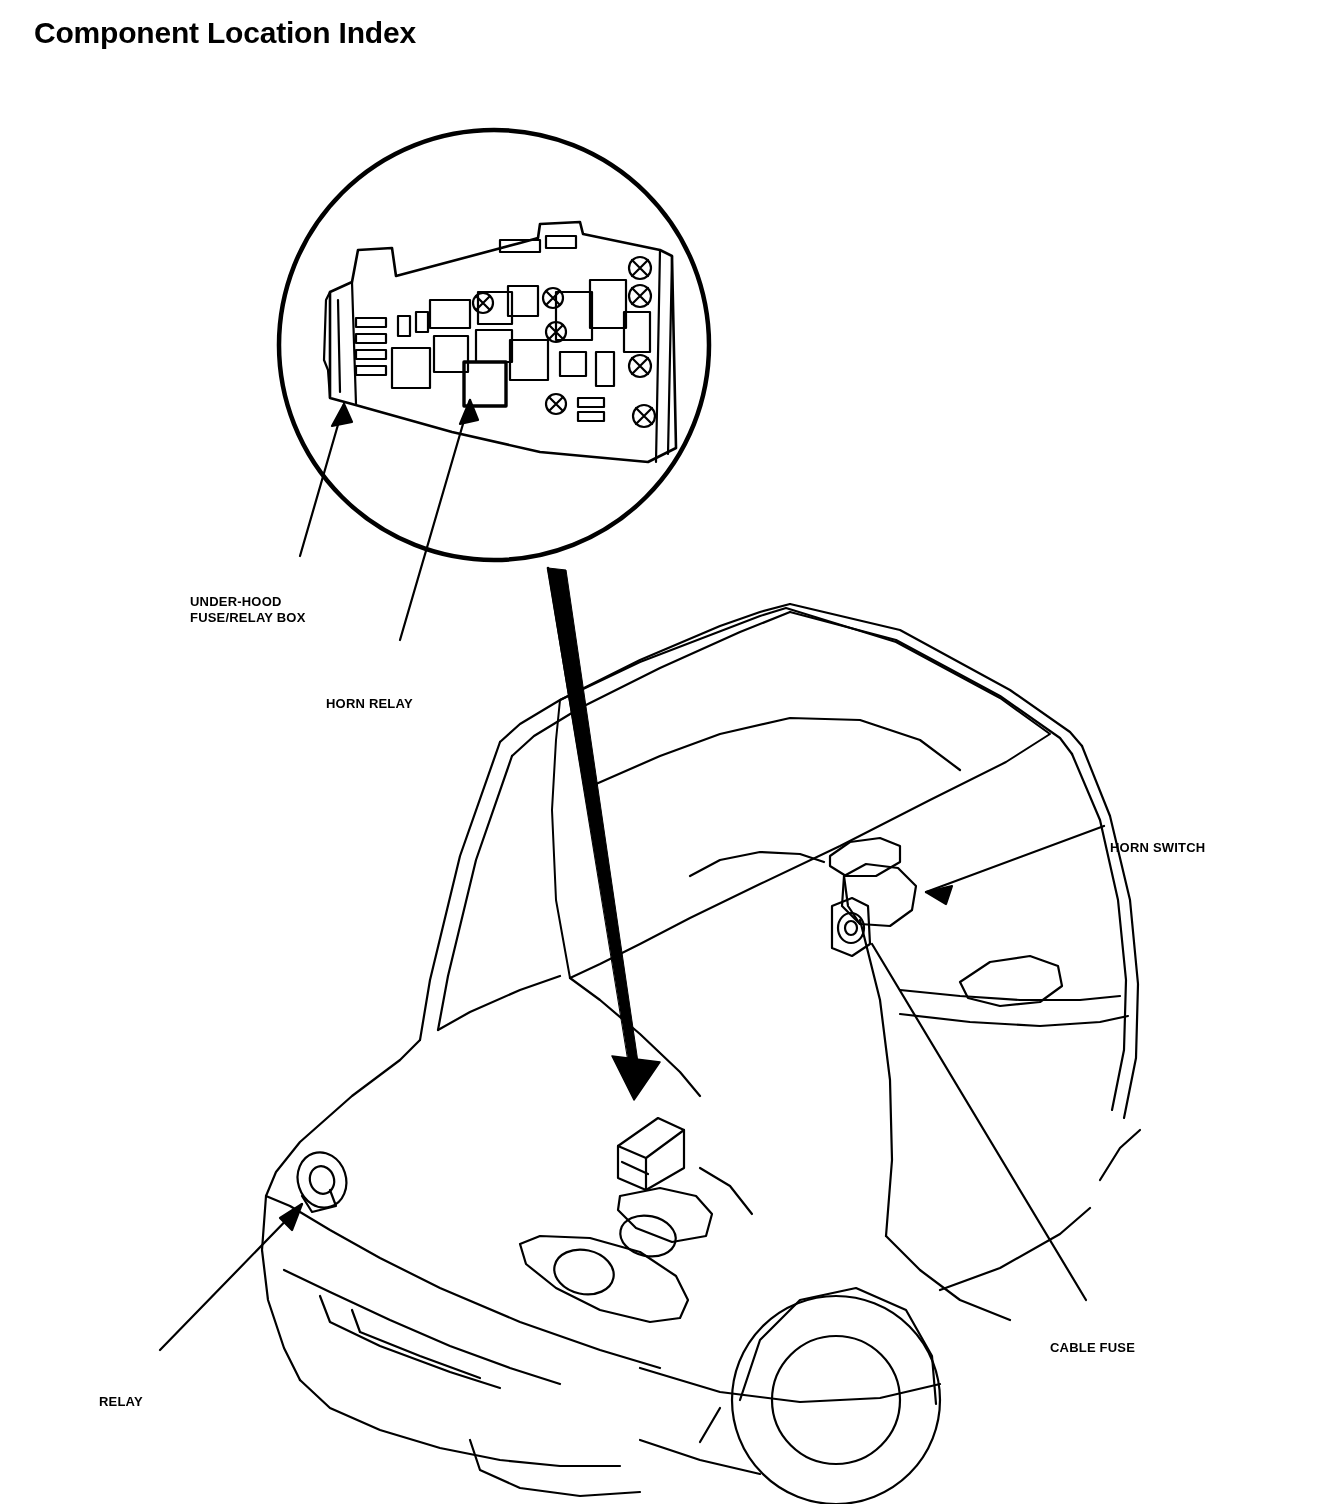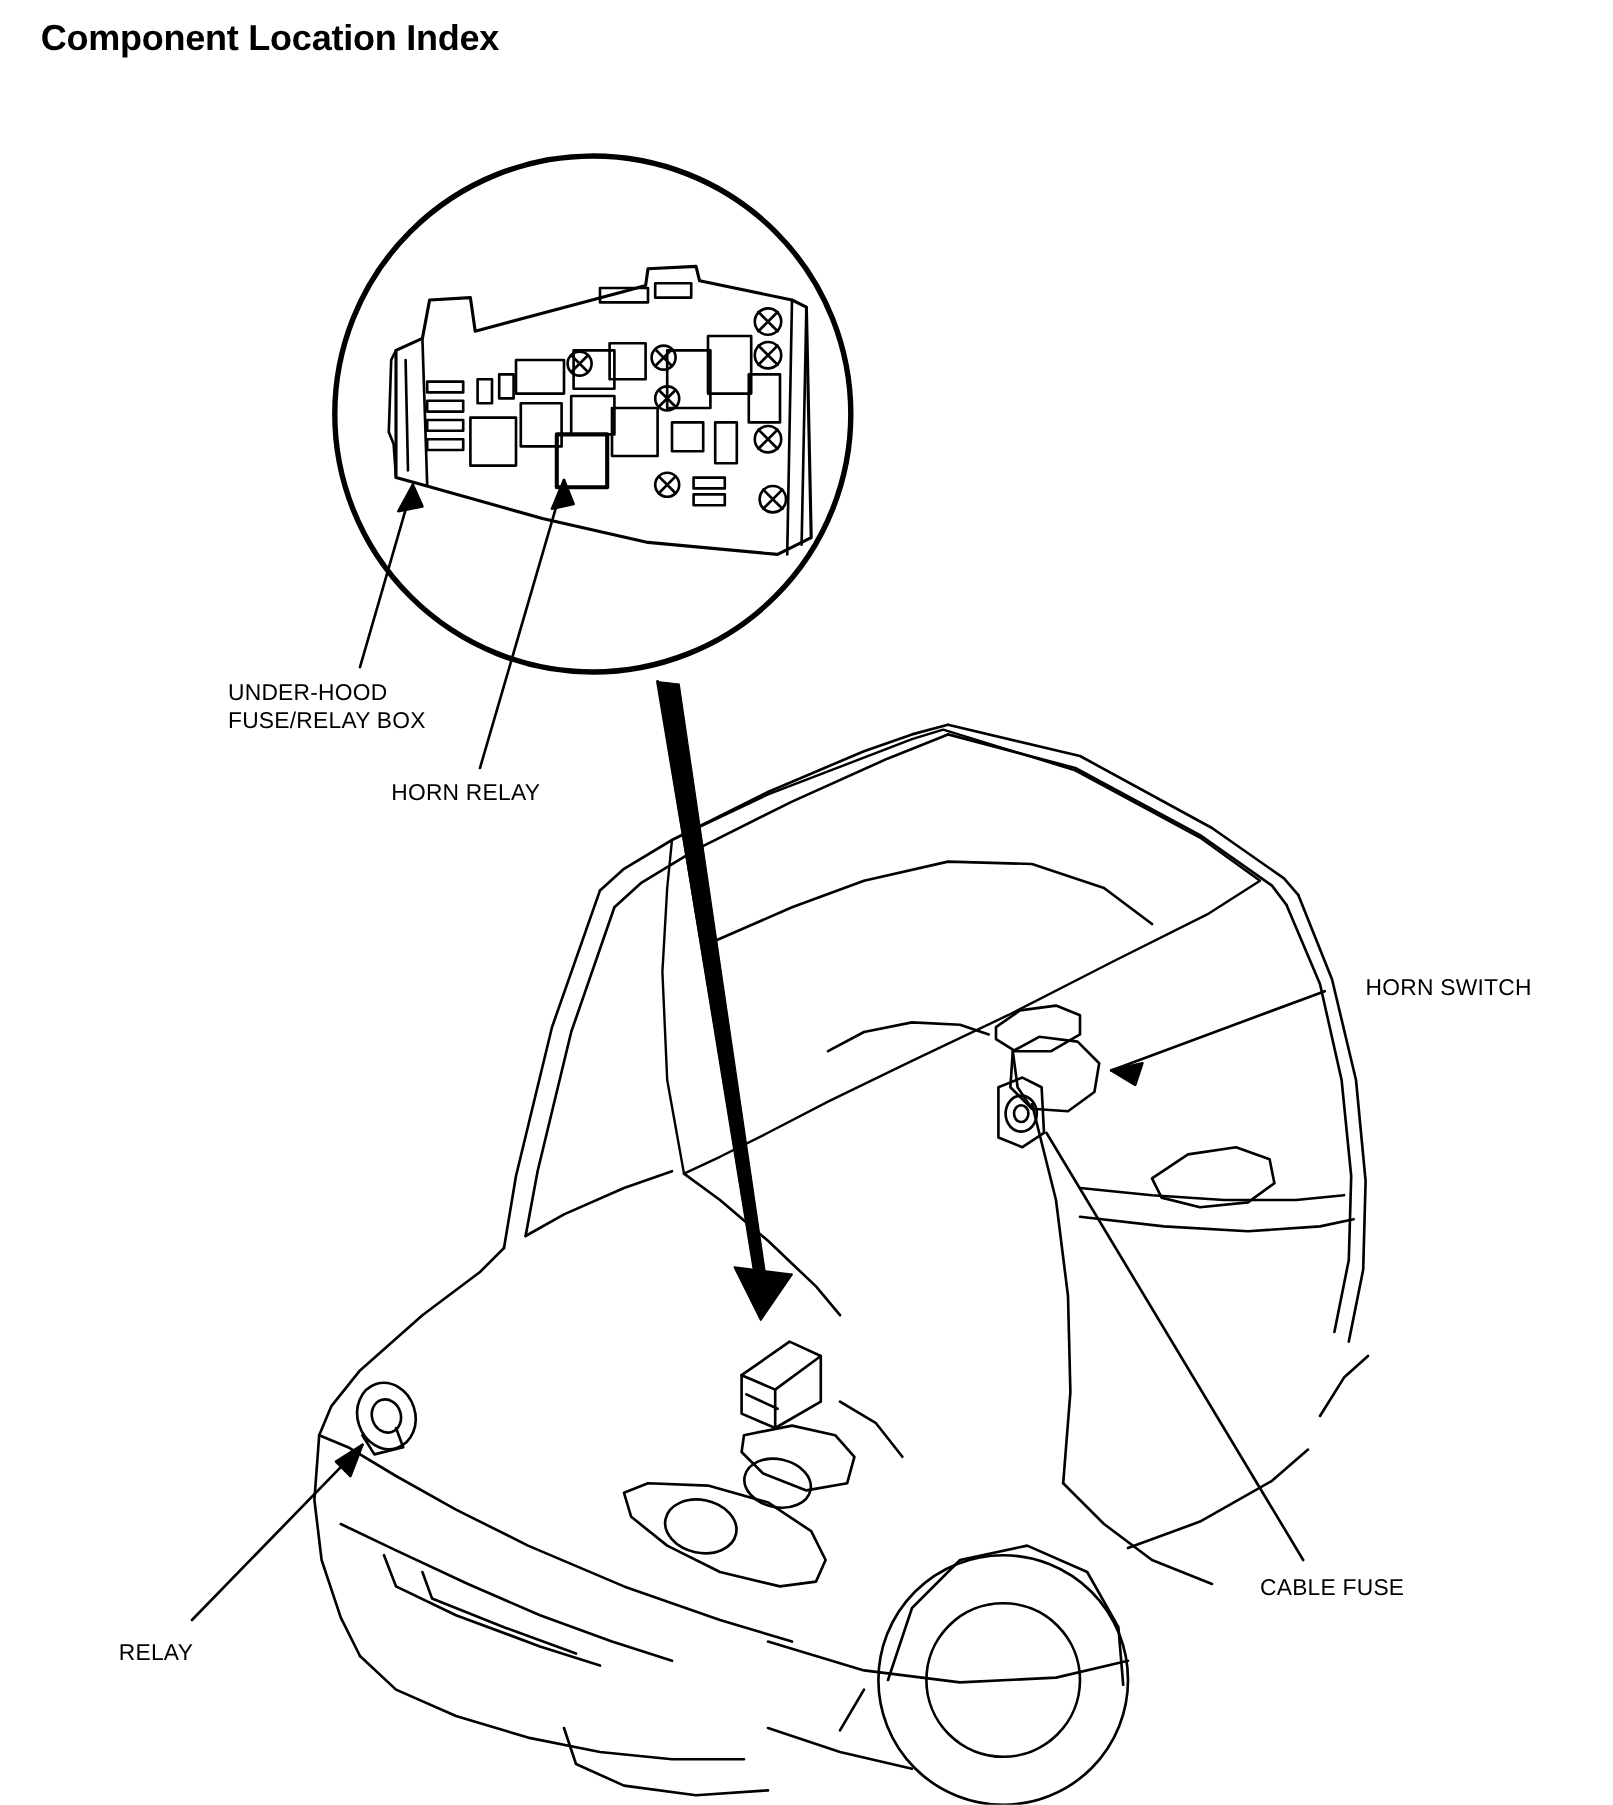--- a/index.html
+++ b/index.html
@@ -26,30 +26,31 @@
     position: absolute;
     left: 34px;
     top: 16px;
     font-size: 30px;
     font-weight: bold;
     letter-spacing: -0.2px;
     color: #000;
   }
   .callout {
     position: absolute;
-    font-size: 19px;
-    font-weight: normal;
+    font-size: 13px;
+    font-weight: bold;
     letter-spacing: 0.2px;
     line-height: 1.25;
     color: #000;
     white-space: pre;
+    margin-top: 28px;
   }
   #label-underhood { left: 190px; top: 566px; }
-  #label-horn-relay { left: 326px; top: 650px; }
-  #label-horn-switch { left: 1138px; top: 812px; }
+  #label-horn-relay { left: 326px; top: 668px; }
+  #label-horn-switch { left: 1110px; top: 812px; }
   #label-cable-reel { left: 1050px; top: 1312px; }
   #label-horn { left: 99px; top: 1366px; }
 
   #diagram-svg {
     position: absolute;
     left: 0;
     top: 0;
     width: 1344px;
     height: 1504px;
   }

